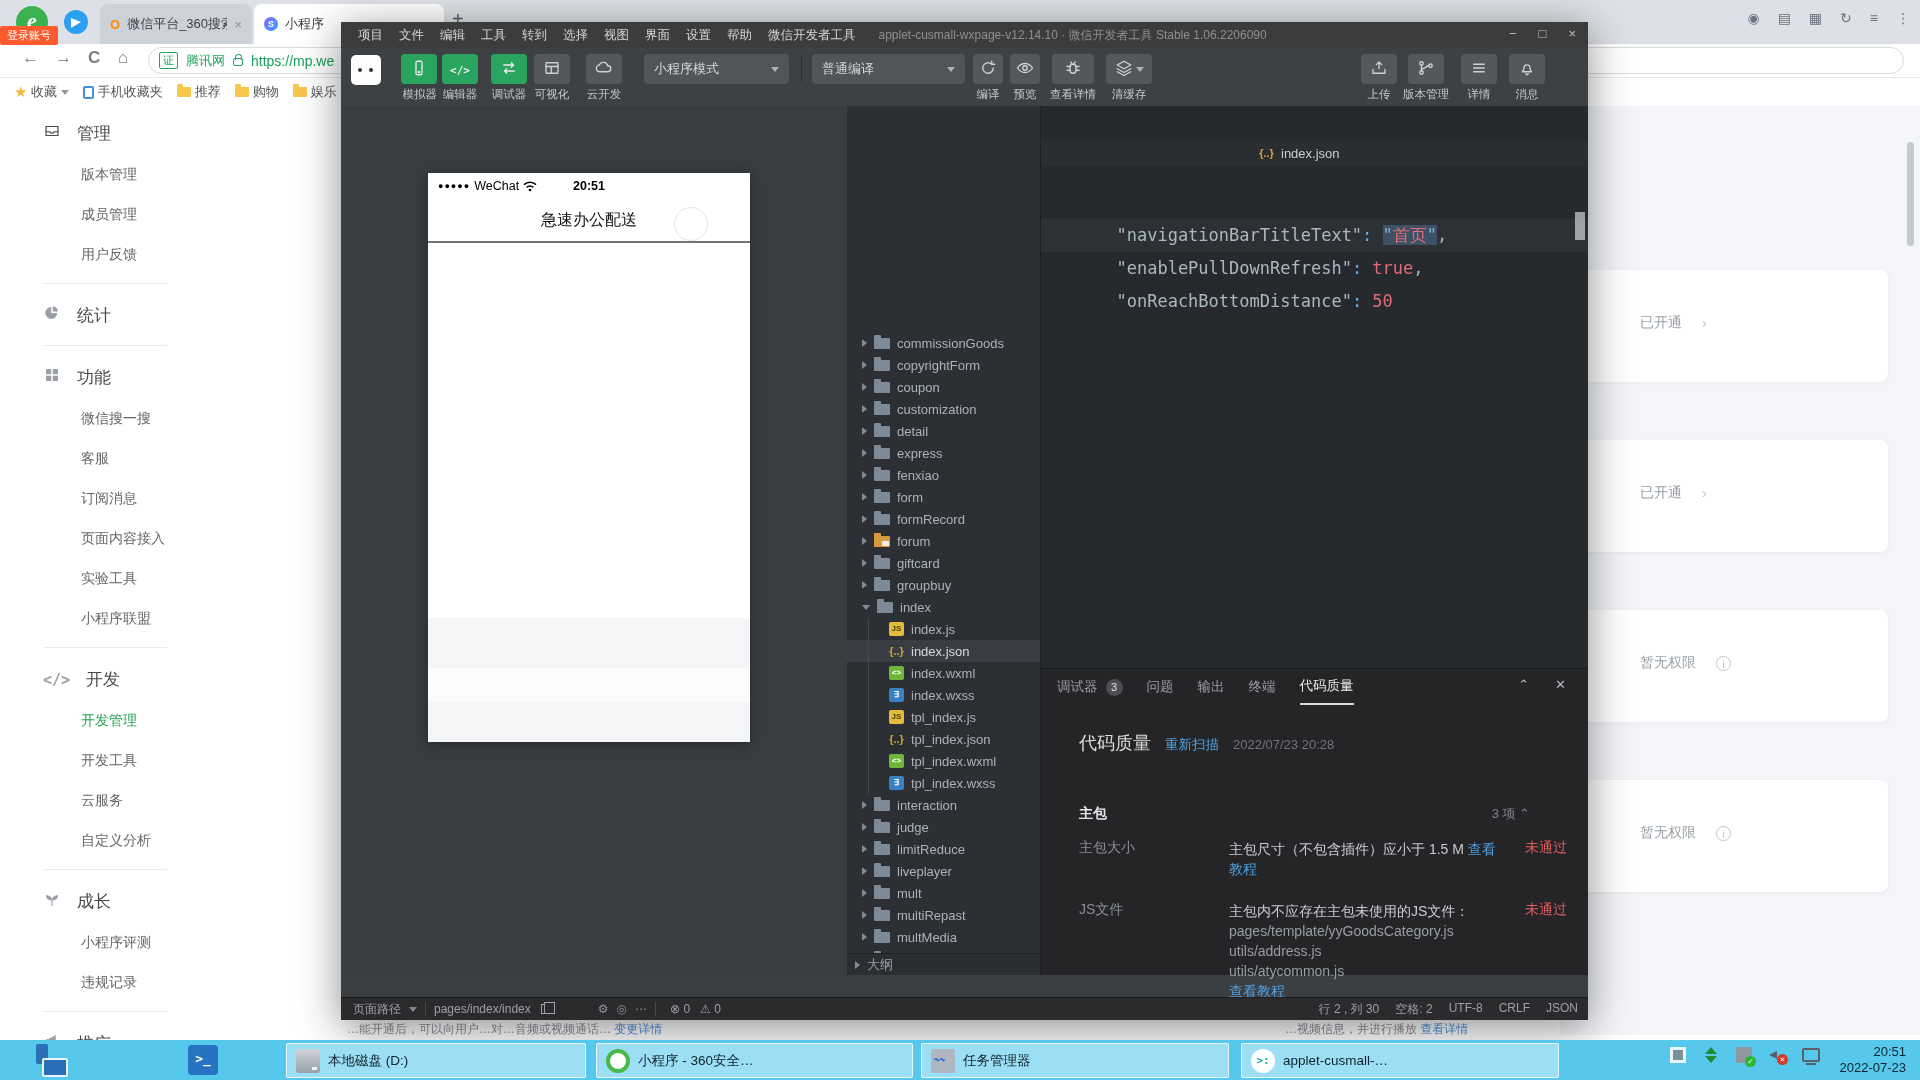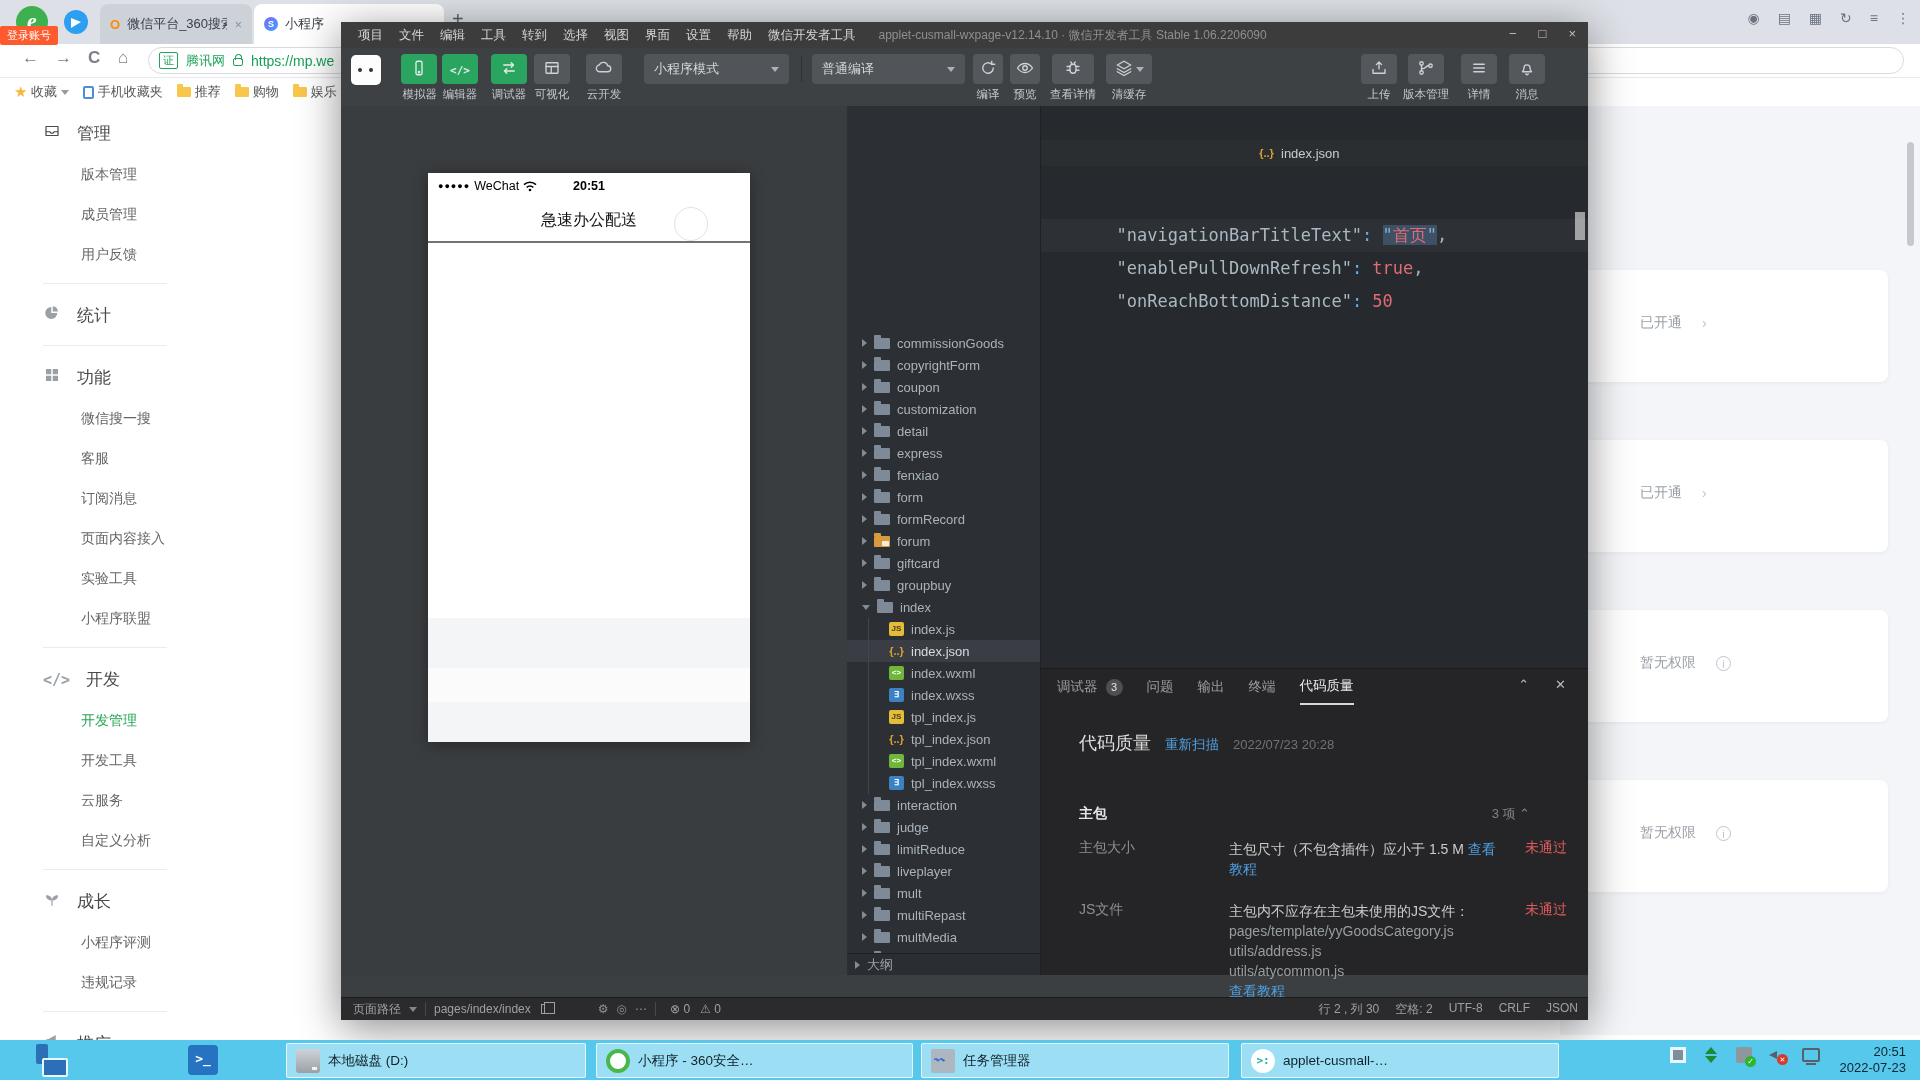--- a/index.html
+++ b/index.html
@@ -358,20 +358,24 @@
             <span class="r-info">i</span>
           </div>
         </div>
         <div class="r-card" style="top: 674px;">
           <div class="r-status">
             <span>暂无权限</span>
             <span class="r-info">i</span>
           </div>
         </div>
       </div>
+    <div class="bottom-strip">
+      <span class="bs-l"><span>…能开通后，可以向用户…对…音频或视频通话…</span> <a>变更详情</a></span>
+      <span class="bs-r"><span>…视频信息，并进行播放</span> <a>查看详情</a></span>
+    </div>
   </div>
 
   <div class="dt">
     <div class="dt-titlebar">
       <div class="dt-menu" id="dtMenu">
           <span>项目</span>
           <span>文件</span>
           <span>编辑</span>
           <span>工具</span>
           <span>转到</span>

